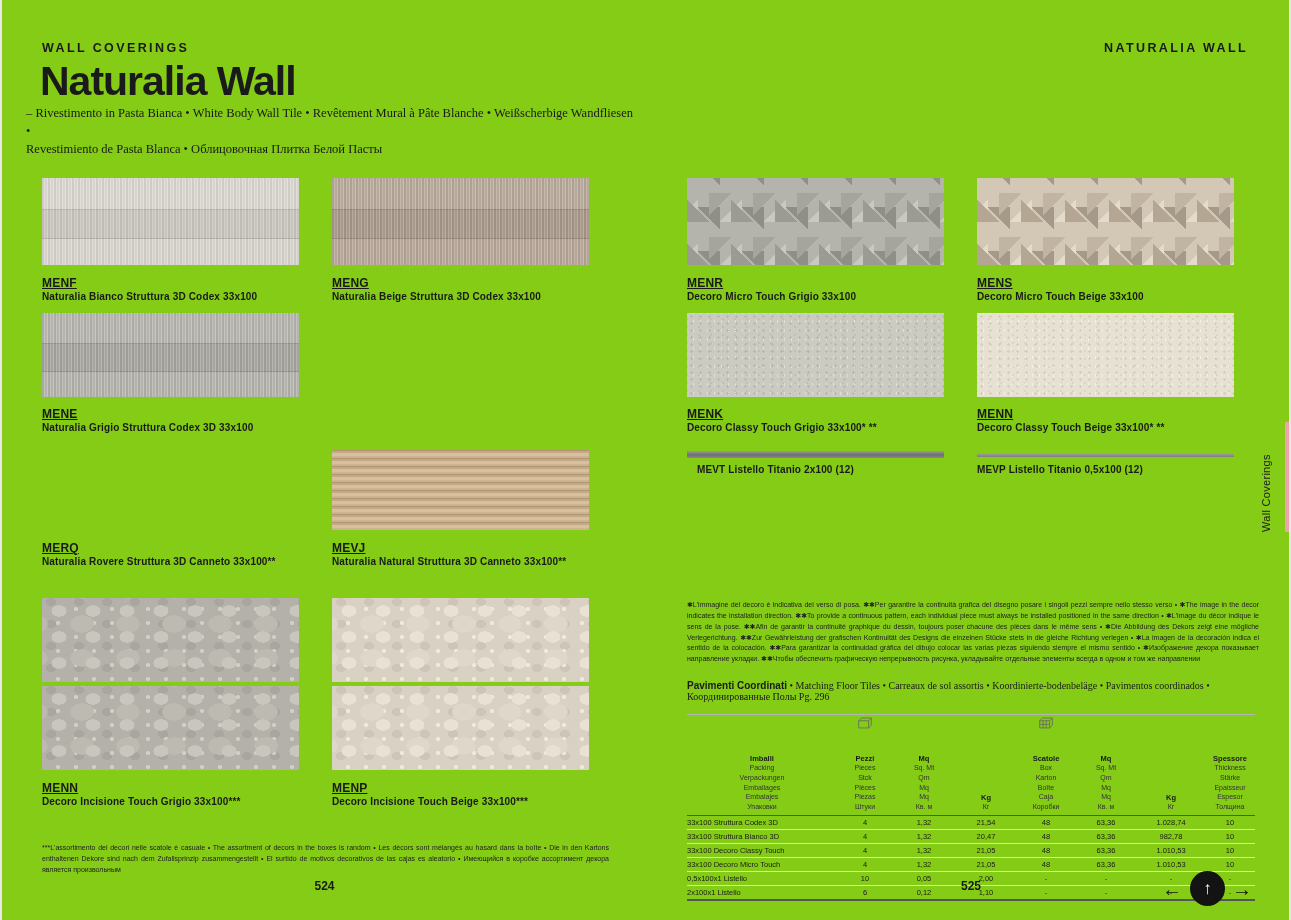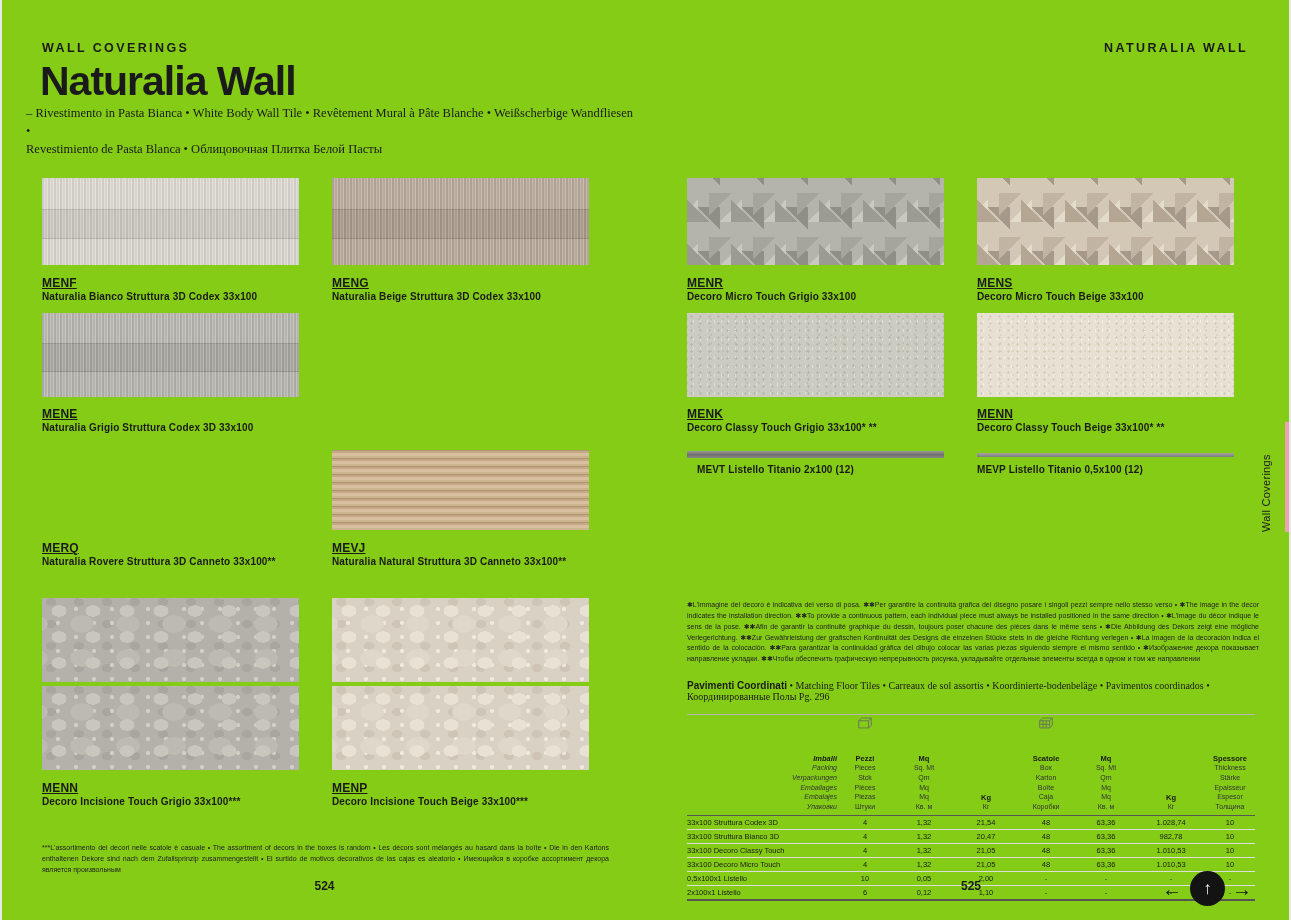--- a/index.html
+++ b/index.html
@@ -78,21 +78,21 @@
   .matching .mr{font-family:"Liberation Serif",serif;}
   .footnote{width:567px;font-size:7px;line-height:1.55;text-align:justify;color:#222;}
 
   
   .spec-table{border-collapse:collapse;width:568px;table-layout:fixed;}
   .spec-table th{font-weight:normal;vertical-align:bottom;padding:1px 0 3px 0;border-top:1px solid #b5b5b5;border-bottom:1px solid #555;}
   .htop{font-size:7.5px;font-weight:700;}
   .hrest{font-size:7px;line-height:1.4;color:#333;white-space:pre-line;}
   .hicon{display:block;height:16px;margin-bottom:22px;}
   .hicon svg{display:block;margin:0 auto;}
-  .th-left{text-align:right;font-style:italic;}
+  .th-left{text-align:center;}
   .th-c{text-align:center;}
   .spec-table td{font-size:7.5px;padding:2px 0;border-bottom:1px solid #ddd;text-align:center;}
   .spec-table td.cl{text-align:left;}
   .spec-table tr:last-child td{border-bottom:2px solid #555;}
 
   
   .pagenum{font-size:12px;font-weight:700;text-align:center;}
   .nav-arrow{font-size:20px;color:#111;cursor:pointer;}
   .nav-top{width:35px;height:35px;border-radius:50%;background:#131313;color:#fff;display:flex;
            align-items:center;justify-content:center;font-size:17px;cursor:pointer;}

